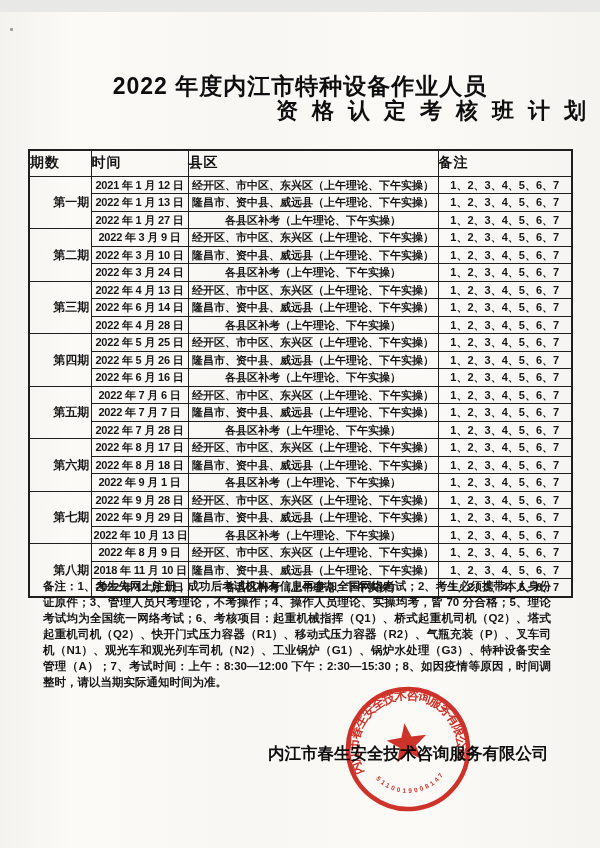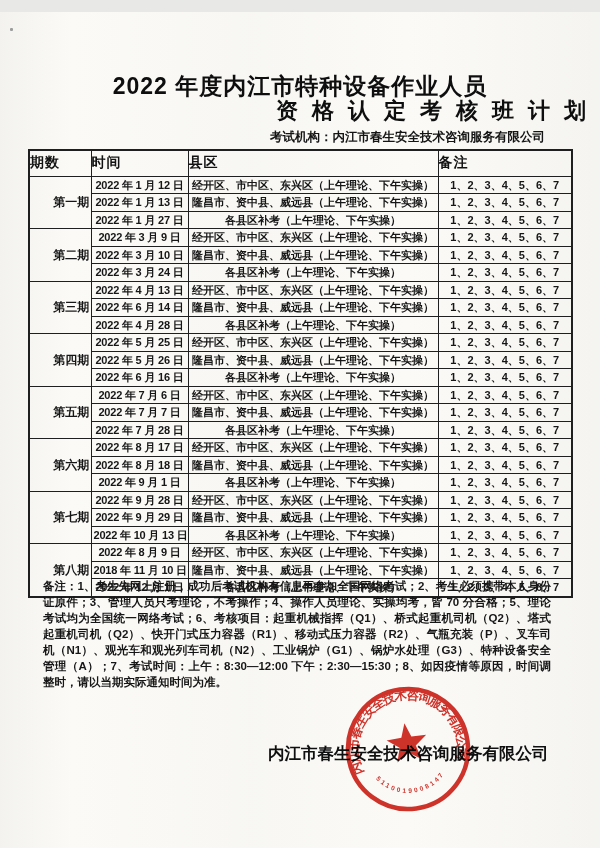--- a/index.html
+++ b/index.html
@@ -83,21 +83,20 @@
 </style>
 </head>
 <body>
 
 <div class="page">
 
   <div class="speck"></div>
 
   <div class="title-line1">2022 年度内江市特种设备作业人员</div>
   <div class="title-line2">资格认定考核班计划</div>
-  <div class="subtitle">考试机构：内江市春生安全技术咨询服务有限公司</div>
 
   <table class="schedule">
     <colgroup>
       <col class="c-period">
         <col class="c-date">
         <col class="c-county">
         <col class="c-remark">
     </colgroup>
     <thead>
       <tr>
@@ -105,21 +104,21 @@
         <th>时间</th>
         <th>县区</th>
         <th>备注</th>
       </tr>
     </thead>
     <tbody>
         <tr>
           <td rowspan="3" class="period-cell">
             <div class="vlabel">第一期</div>
           </td>
-          <td class="date-cell">2022 年 1 月 12 日</td>
+          <td class="date-cell">2021 年 1 月 12 日</td>
           <td class="county-cell">经开区、市中区、东兴区（上午理论、下午实操）</td>
           <td class="remark-cell">1、2、3、4、5、6、7</td>
         </tr>
         <tr>
           <td class="date-cell">2022 年 1 月 13 日</td>
           <td class="county-cell">隆昌市、资中县、威远县（上午理论、下午实操）</td>
           <td class="remark-cell">1、2、3、4、5、6、7</td>
         </tr>
         <tr>
           <td class="date-cell">2022 年 1 月 27 日</td>

